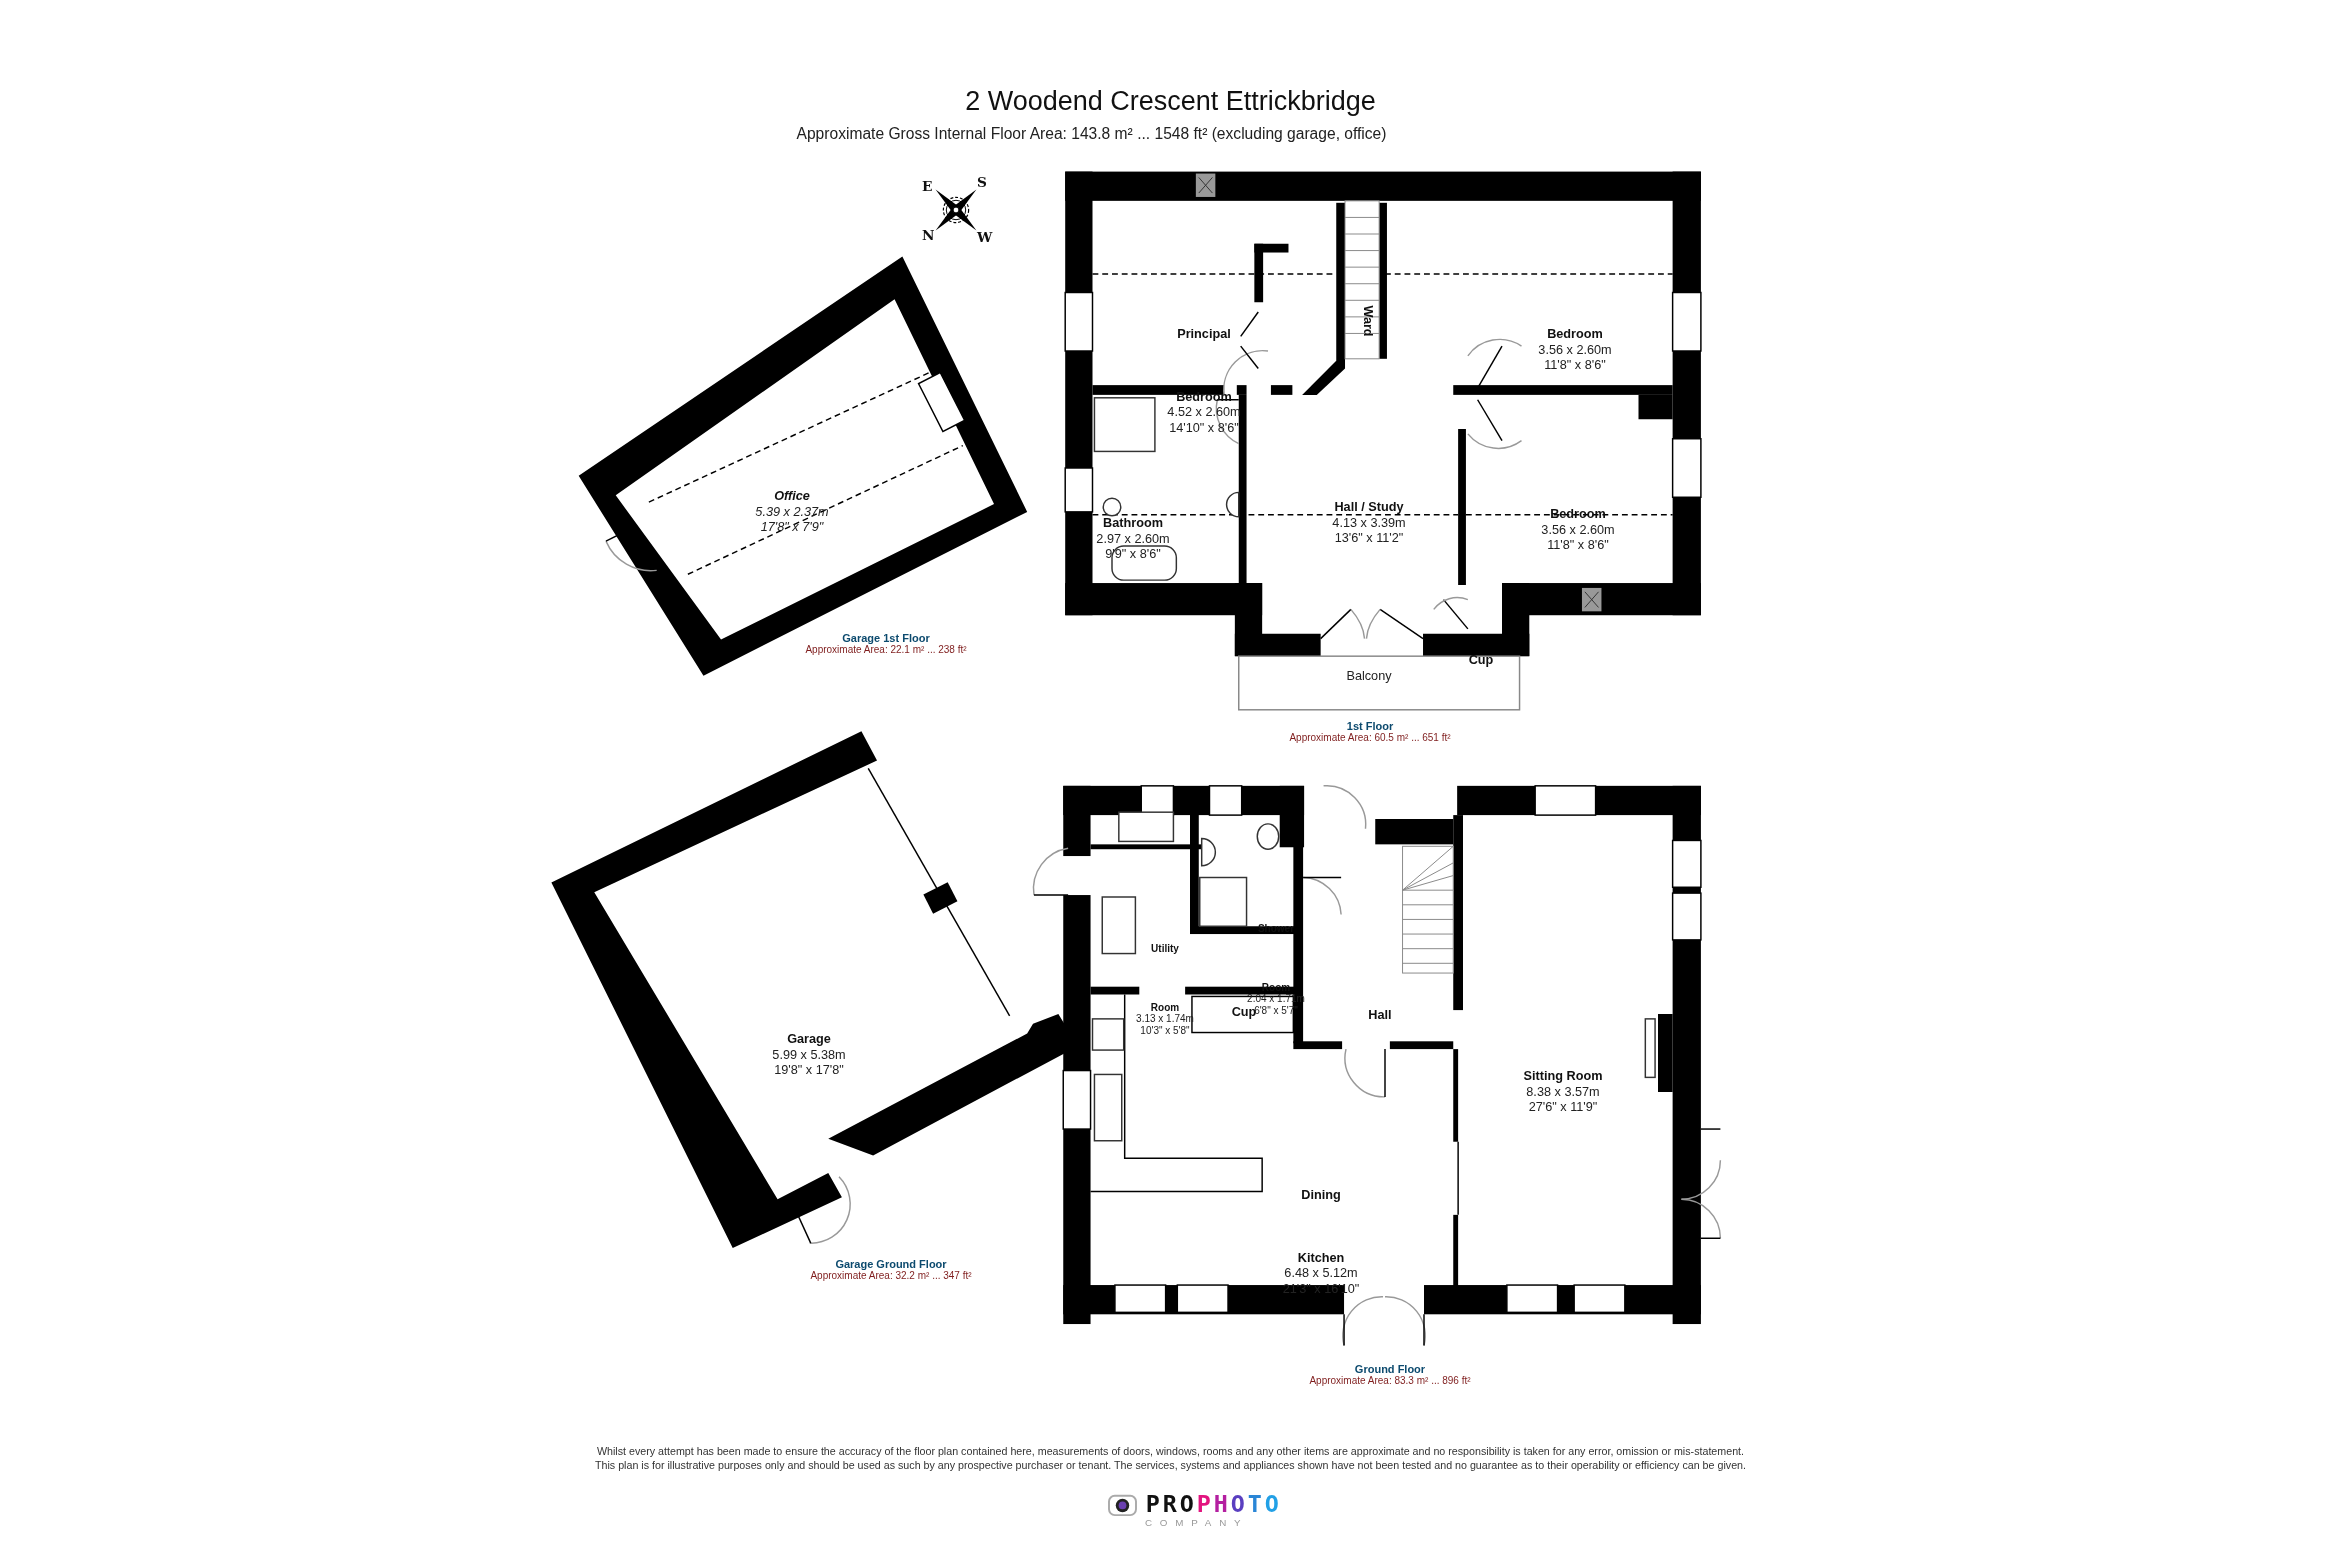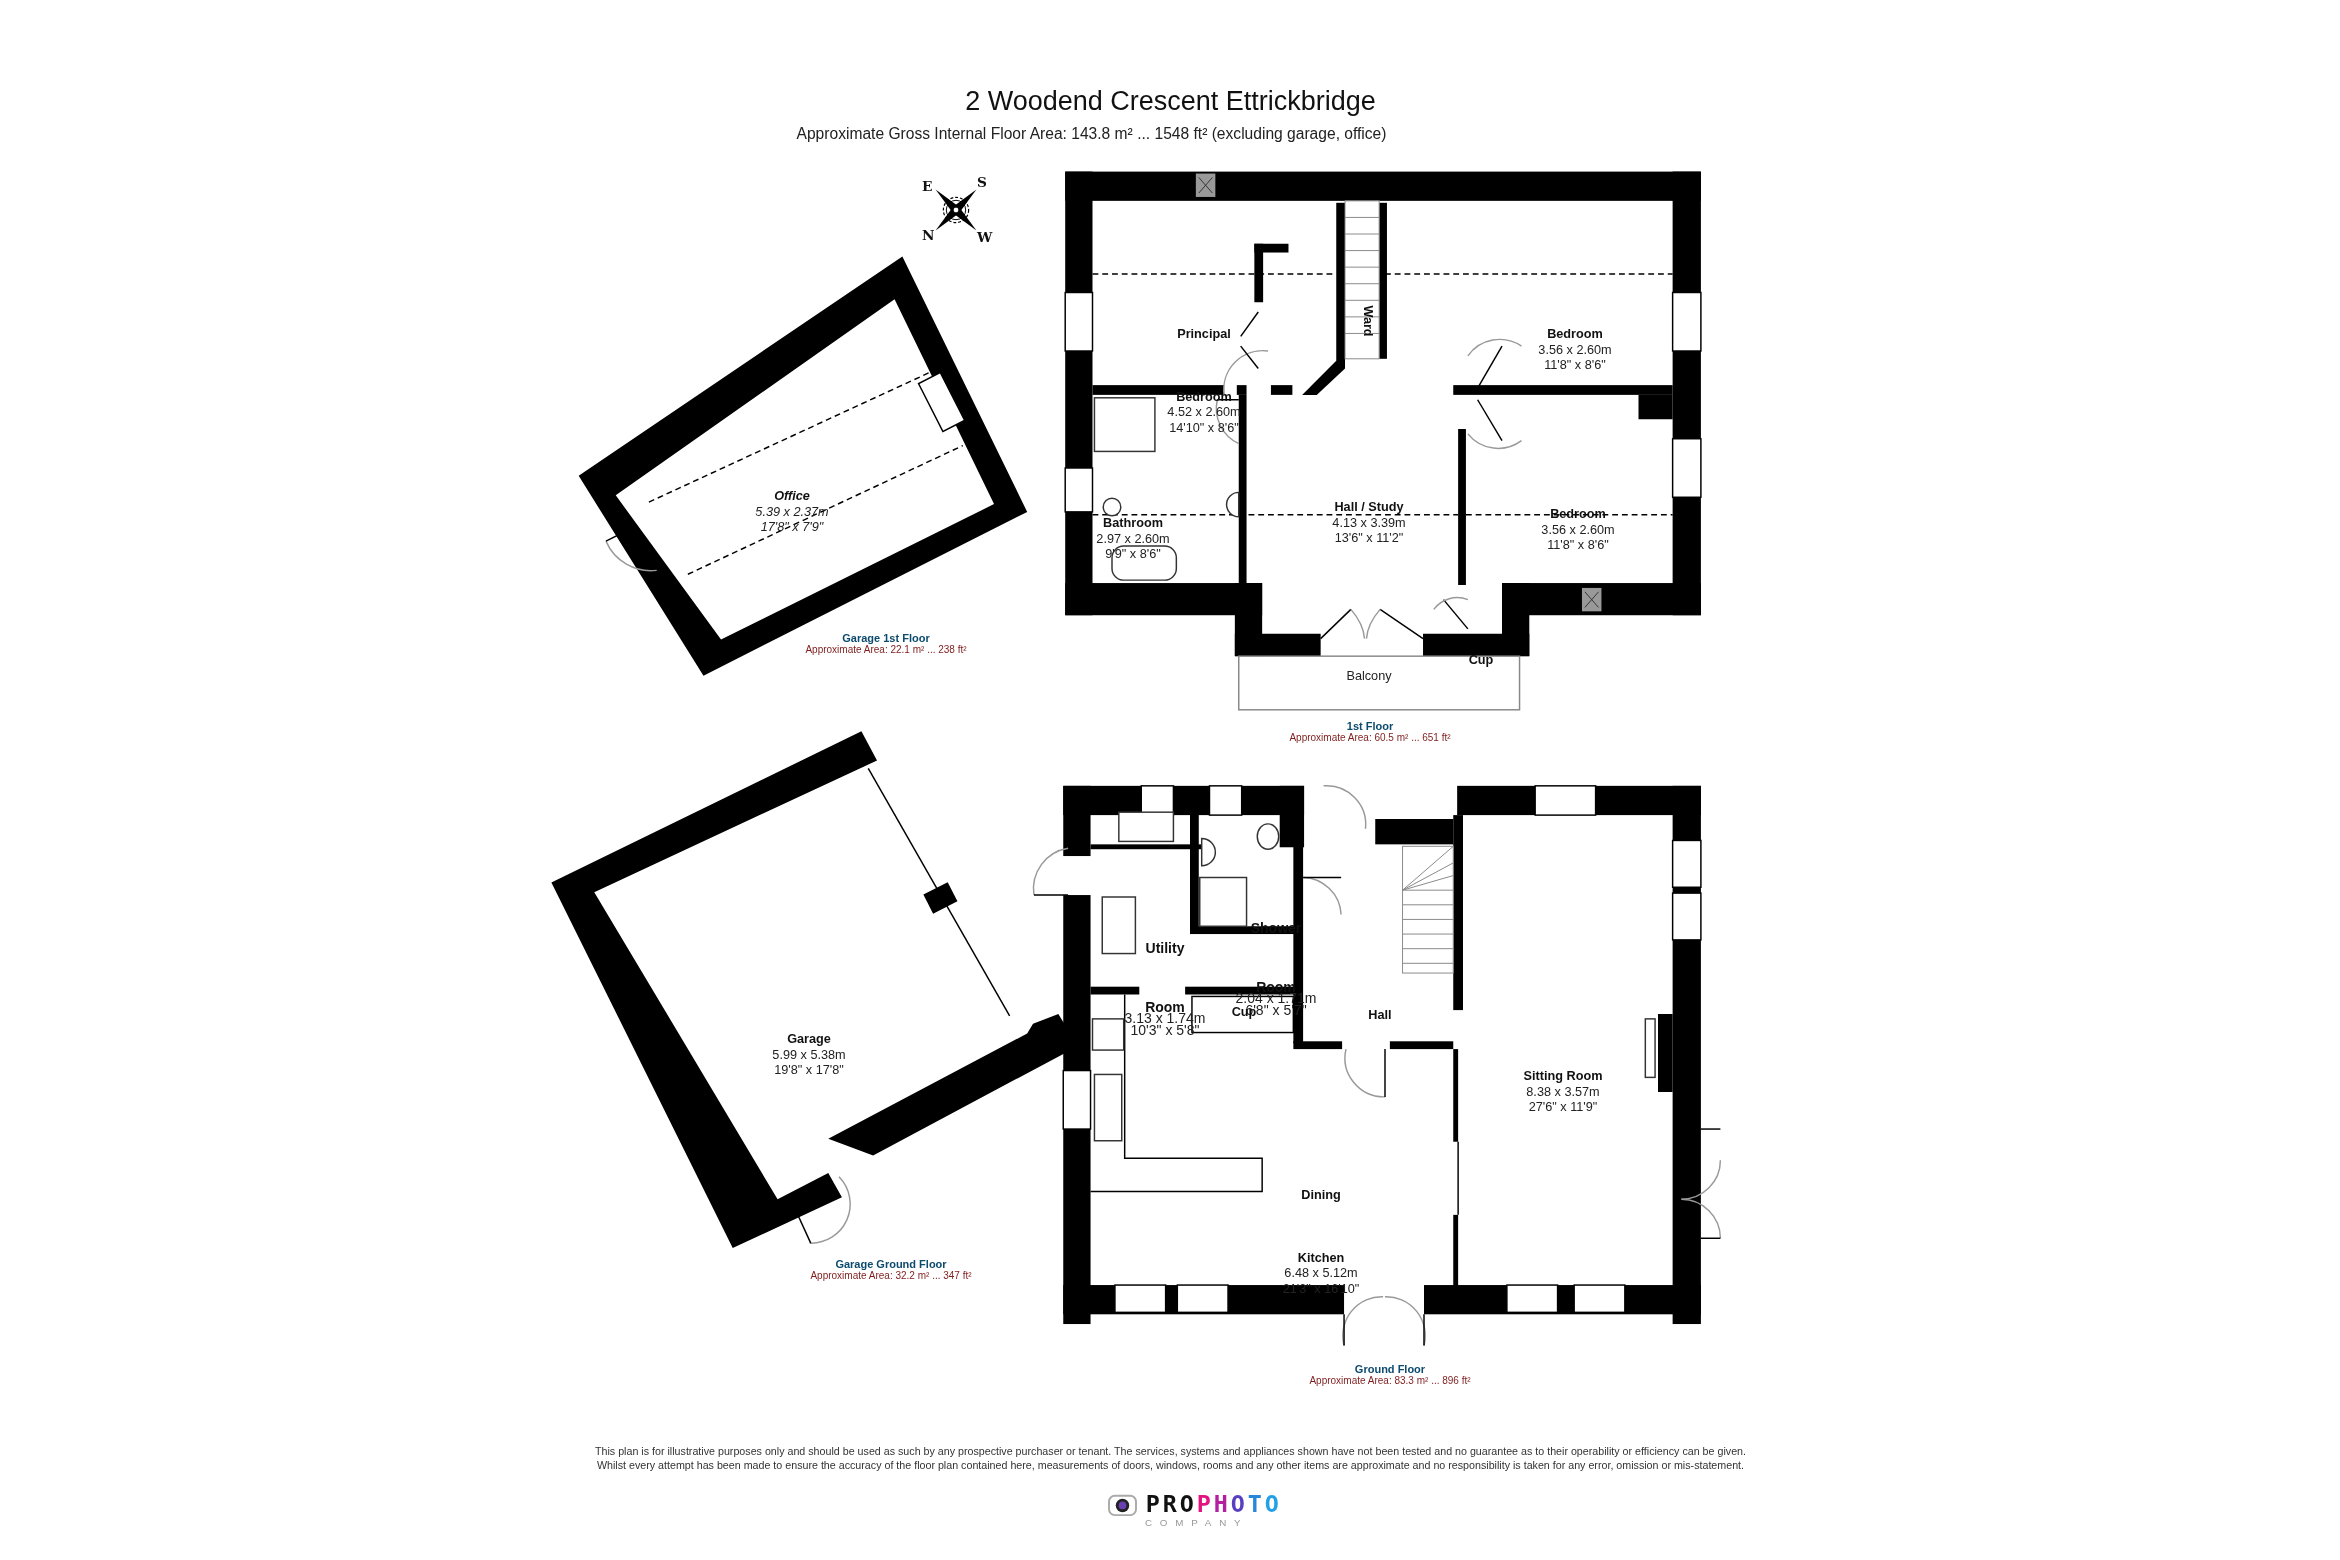--- a/index.html
+++ b/index.html
@@ -10,21 +10,21 @@
   svg.plan { position:absolute; left:0; top:0; width:2341px; height:1560px; }
   .wall { fill:#000; }
   .win { fill:#fff; stroke:#000; stroke-width:1.5; }
   .thin { fill:none; stroke:#000; stroke-width:1.5; }
   .arc { fill:none; stroke:#999; stroke-width:1.5; }
   .dash { fill:none; stroke:#000; stroke-width:1.5; stroke-dasharray:6 4; }
   .fix { fill:#fff; stroke:#333; stroke-width:1.5; }
   .rlabel { position:absolute; text-align:center; font-size:12.7px; line-height:15.6px; color:#222; transform:translate(-50%,0); white-space:nowrap; }
   .rlabel b { display:block; font-weight:bold; color:#111;margin-top:47px; }
   .rlabel .m, .rlabel .f { display:block; }
-  .small { font-size:14px; line-height:11.7px; }
+  .small { font-size:10px; line-height:11.7px; }
   .floorlabel { position:absolute; text-align:center; transform:translate(-50%,0); white-space:nowrap; }
   .floorlabel .fn { display:block; font-weight:bold; font-size:11px; color:#0c4a6e; }
   .floorlabel .fa { display:block; font-size:10px; color:#7f1d1d; }
   .disclaimer { left:0; width:2341px; top:1445px; text-align:center; font-size:10.7px; line-height:13.7px; color:#333; }
   .logo { left:1107px; top:1490px; display:flex; align-items:center; gap:7.8px; }
   .logo .word { font-family:"DejaVu Sans Mono", monospace; font-weight:bold; font-size:23.4px; letter-spacing:2.9px; }
   .logo .pro { color:#111; }
   .logo .p1 { color:#e3147f; }
   .logo .p2 { color:#b41fa0; }
   .logo .p3 { color:#5a3fc0; }
@@ -324,22 +324,22 @@
   <b>Sitting Room</b>
   <span class="m">8.38 x 3.57m</span>
   <span class="f">27'6" x 11'9"</span>
 </div>
 <div class="floorlabel" style="left:1390px;top:1363px;">
   <span class="fn">Ground Floor</span>
   <span class="fa">Approximate Area: 83.3 m² ... 896 ft²</span>
 </div>
 
 <div class="abs disclaimer">
+  <div>Whilst every attempt has been made to ensure the accuracy of the floor plan contained here, measurements of doors, windows, rooms and any other items are approximate and no responsibility is taken for any error, omission or mis-statement.</div>
   <div>This plan is for illustrative purposes only and should be used as such by any prospective purchaser or tenant. The services, systems and appliances shown have not been tested and no guarantee as to their operability or efficiency can be given.</div>
-  <div>Whilst every attempt has been made to ensure the accuracy of the floor plan contained here, measurements of doors, windows, rooms and any other items are approximate and no responsibility is taken for any error, omission or mis-statement.</div>
 </div>
 <div class="abs logo">
   <svg width="31" height="27" viewBox="0 0 32 28">
     <rect x="2" y="5" width="28" height="20" rx="6" fill="none" stroke="#aaa" stroke-width="2"></rect>
     <circle cx="16" cy="15" r="7" fill="#222"></circle>
     <circle cx="16" cy="15" r="4" fill="#6a3fb0"></circle>
   </svg>
   <span class="word">
     <span class="pro">PRO</span><span class="p1">P</span><span class="p2">H</span><span class="p3">O</span><span class="p4">T</span><span class="p5">O</span>
   </span>

